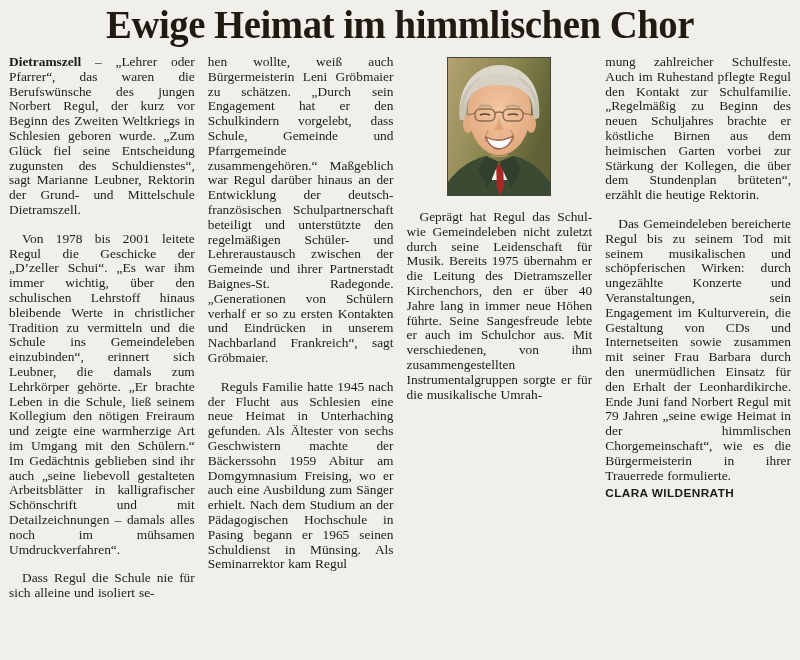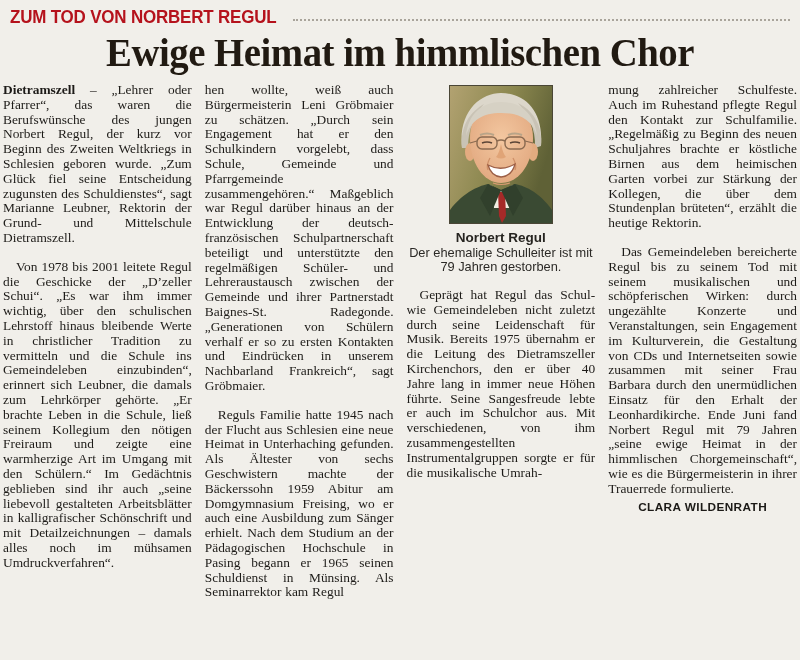--- a/index.html
+++ b/index.html
@@ -19,21 +19,21 @@
     border-top: 2px dotted #a9a49b;
   }
   .headline {
     margin: 3px 0 8px 0; text-align: center;
     font-family: "Liberation Serif", serif; font-weight: 700;
     font-size: 40px; line-height: 44px; color: #211a12;
     letter-spacing: -0.5px; transform: scaleX(0.97); transform-origin: center;
   }
 
   
-  .article { display: flex; gap: 13px; padding: 0 3px; height: 560px; }
+  .article { display: flex; gap: 13px; padding: 0 9px; height: 560px; }
   .col { flex: 1; overflow: hidden; color: #1d1b18; }
   p.para {
     margin: 0; font-size: 13.4px; line-height: 14.8px;
     text-align: justify; text-align-last: left; word-spacing: 0.5px;
   }
   p.para.indent { text-indent: 13px; margin-top: 14px; }
   p.para b { font-weight: 700; }
 
   
   figure { margin: 0 0 12px 0; text-align: center; }
@@ -47,40 +47,37 @@
   }
   .cap-text {
     font-family: "Liberation Sans", sans-serif;
     font-size: 12.8px; line-height: 14px; color: #2b2926;
     margin-top: 1px;
   }
 
   .byline {
     font-family: "Liberation Sans", sans-serif; font-weight: 700;
     font-size: 11.8px; letter-spacing: 0.4px; color: #1c1a17;
-    text-align: center; margin-top: 3px;
+    text-align: left; margin-top: 3px;
   }
 </style>
 </head>
 <body>
 
 <div class="page">
 
-  <div class="kicker-row">
-    <span class="kicker">ZUM TOD VON NORBERT REGUL</span>
-    <span class="dotted-rule"></span>
-  </div>
 
   <h1 class="headline">Ewige Heimat im himmlischen Chor</h1>
 
   <div class="article">
 
     <div class="col">
         <p class="para"><b>Dietramszell</b> – „Lehrer oder Pfarrer“, das waren die Berufswünsche des jungen Norbert Regul, der kurz vor Beginn des Zweiten Weltkriegs in Schlesien geboren wurde. „Zum Glück fiel seine Entscheidung zugunsten des Schuldienstes“, sagt Marianne Leubner, Rektorin der Grund- und Mittelschule Dietramszell.</p>
         <p class="para indent">Von 1978 bis 2001 leitete Regul die Geschicke der „D’zeller Schui“. „Es war ihm immer wichtig, über den schulischen Lehrstoff hinaus bleibende Werte in christlicher Tradition zu vermitteln und die Schule ins Gemeindeleben einzubinden“, erinnert sich Leubner, die damals zum Lehrkörper gehörte. „Er brachte Leben in die Schule, ließ seinem Kollegium den nötigen Freiraum und zeigte eine warmherzige Art im Umgang mit den Schülern.“ Im Gedächtnis geblieben sind ihr auch „seine liebevoll gestalteten Arbeitsblätter in kalligrafischer Schönschrift und mit Detailzeichnungen – damals alles noch im mühsamen Umdruckverfahren“.</p>
+        <p class="para indent">Dass Regul die Schule nie für sich alleine und isoliert se-</p>
       </div>
 
     <div class="col">
         <p class="para">hen wollte, weiß auch Bürgermeisterin Leni Gröbmaier zu schätzen. „Durch sein Engagement hat er den Schulkindern vorgelebt, dass Schule, Gemeinde und Pfarrgemeinde zusammengehören.“ Maßgeblich war Regul darüber hinaus an der Entwicklung der deutsch-französischen Schulpartnerschaft beteiligt und unterstützte den regelmäßigen Schüler- und Lehreraustausch zwischen der Gemeinde und ihrer Partnerstadt Baignes-St. Radegonde. „Generationen von Schülern verhalf er so zu ersten Kontakten und Eindrücken in unserem Nachbarland Frankreich“, sagt Gröbmaier.</p>
         <p class="para indent">Reguls Familie hatte 1945 nach der Flucht aus Schlesien eine neue Heimat in Unterhaching gefunden. Als Ältester von sechs Geschwistern machte der Bäckerssohn 1959 Abitur am Domgymnasium Freising, wo er auch eine Ausbildung zum Sänger erhielt. Nach dem Studium an der Pädagogischen Hochschule in Pasing begann er 1965 seinen Schuldienst in Münsing. Als Seminarrektor kam Regul</p>
       </div>
 
     <div class="col">
       <figure>
         <svg class="photo" viewBox="0 0 102 137" xmlns="http://www.w3.org/2000/svg" preserveAspectRatio="none">
@@ -133,24 +130,20 @@
           <path d="M40,99 L51,106 L63,99 L60,122 L44,122 Z" fill="#f2efe4"></path>
 
           <path d="M40,99 L51,106 L46,111 Z" fill="#ffffff"></path>
           <path d="M63,99 L51,106 L57,111 Z" fill="#ffffff"></path>
 
           <path d="M48,106 L55,106 L56,130 L52,137 L49,130 Z" fill="#a62a28"></path>
 
           <path d="M38,98 L51,104 L40,130 L30,112 Z" fill="#31402c"></path>
           <path d="M65,98 L51,104 L63,130 L73,112 Z" fill="#31402c"></path>
         </svg>
-        <figcaption>
-          <div class="cap-title">Norbert Regul</div>
-          <div class="cap-text">Der ehemalige Schulleiter ist mit 79 Jahren gestorben.</div>
-        </figcaption>
       </figure>
       <div>
           <p class="para indent">Geprägt hat Regul das Schul- wie Gemeindeleben nicht zuletzt durch seine Leidenschaft für Musik. Bereits 1975 übernahm er die Leitung des Dietramszeller Kirchenchors, den er über 40 Jahre lang in immer neue Höhen führte. Seine Sangesfreude lebte er auch im Schulchor aus. Mit verschiedenen, von ihm zusammengestellten Instrumentalgruppen sorgte er für die musikalische Umrah-</p>
         </div>
     </div>
 
     <div class="col">
       <div>
           <p class="para">mung zahlreicher Schulfeste. Auch im Ruhestand pflegte Regul den Kontakt zur Schulfamilie. „Regelmäßig zu Beginn des neuen Schuljahres brachte er köstliche Birnen aus dem heimischen Garten vorbei zur Stärkung der Kollegen, die über dem Stundenplan brüteten“, erzählt die heutige Rektorin.</p>
           <p class="para indent">Das Gemeindeleben bereicherte Regul bis zu seinem Tod mit seinem musikalischen und schöpferischen Wirken: durch ungezählte Konzerte und Veranstaltungen, sein Engagement im Kulturverein, die Gestaltung von CDs und Internetseiten sowie zusammen mit seiner Frau Barbara durch den unermüdlichen Einsatz für den Erhalt der Leonhardikirche. Ende Juni fand Norbert Regul mit 79 Jahren „seine ewige Heimat in der himmlischen Chorgemeinschaft“, wie es die Bürgermeisterin in ihrer Trauerrede formulierte.</p>

